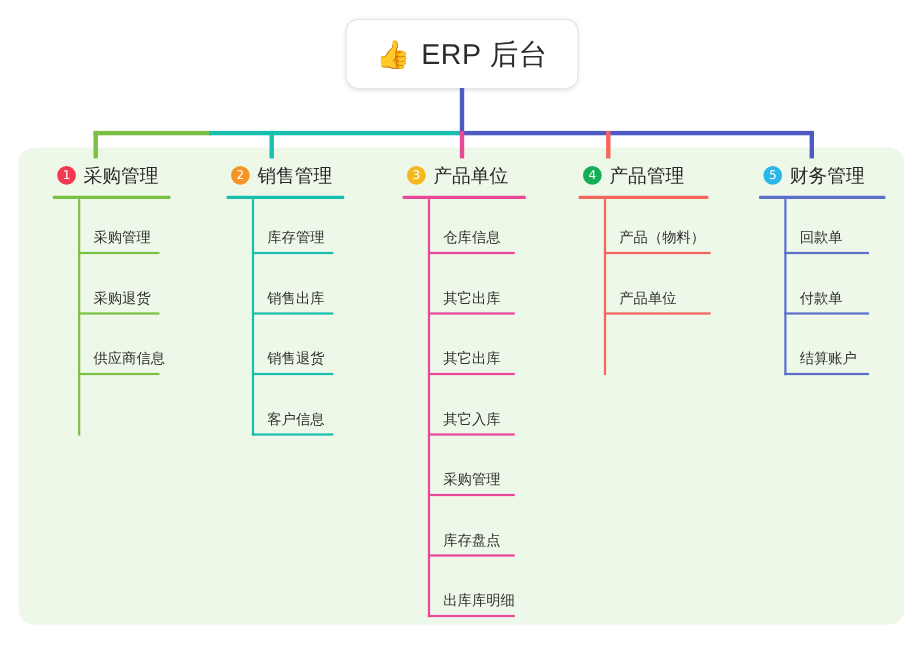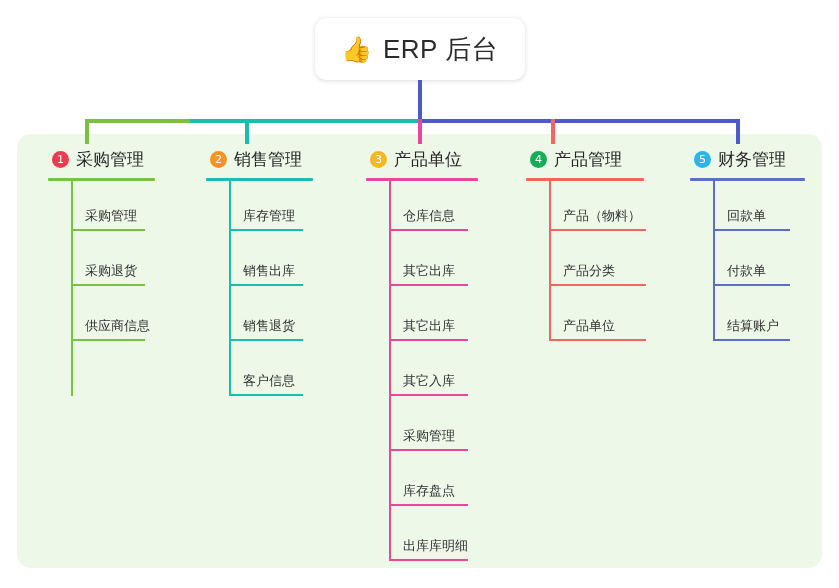--- a/index.html
+++ b/index.html
@@ -243,24 +243,20 @@
           <span class="branch-title">产品管理</span>
         </div>
         <div class="branch-underline" style="background: rgb(244, 101, 94); width: 118px; margin-left: 8px;"></div>
         <div class="leaf-list">
           <div class="spine" style="background: rgb(244, 101, 94); height: 160px;"></div>
           <div class="leaf">
             <div class="leaf-label">产品（物料）</div>
             <div class="leaf-underline" style="background: rgb(244, 101, 94); width: 97px;"></div>
           </div>
           <div class="leaf">
-            <div class="leaf-label">产品分类</div>
-            <div class="leaf-underline" style="background: rgb(244, 101, 94); width: 97px;"></div>
-          </div>
-          <div class="leaf">
             <div class="leaf-label">产品单位</div>
             <div class="leaf-underline" style="background: rgb(244, 101, 94); width: 97px;"></div>
           </div>
         </div>
       </div>
       <div class="branch" style="left: 682px; width: 140px;">
         <div class="branch-header">
           <span class="badge" style="background: rgb(41, 182, 232);">5</span>
           <span class="branch-title">财务管理</span>
         </div>

